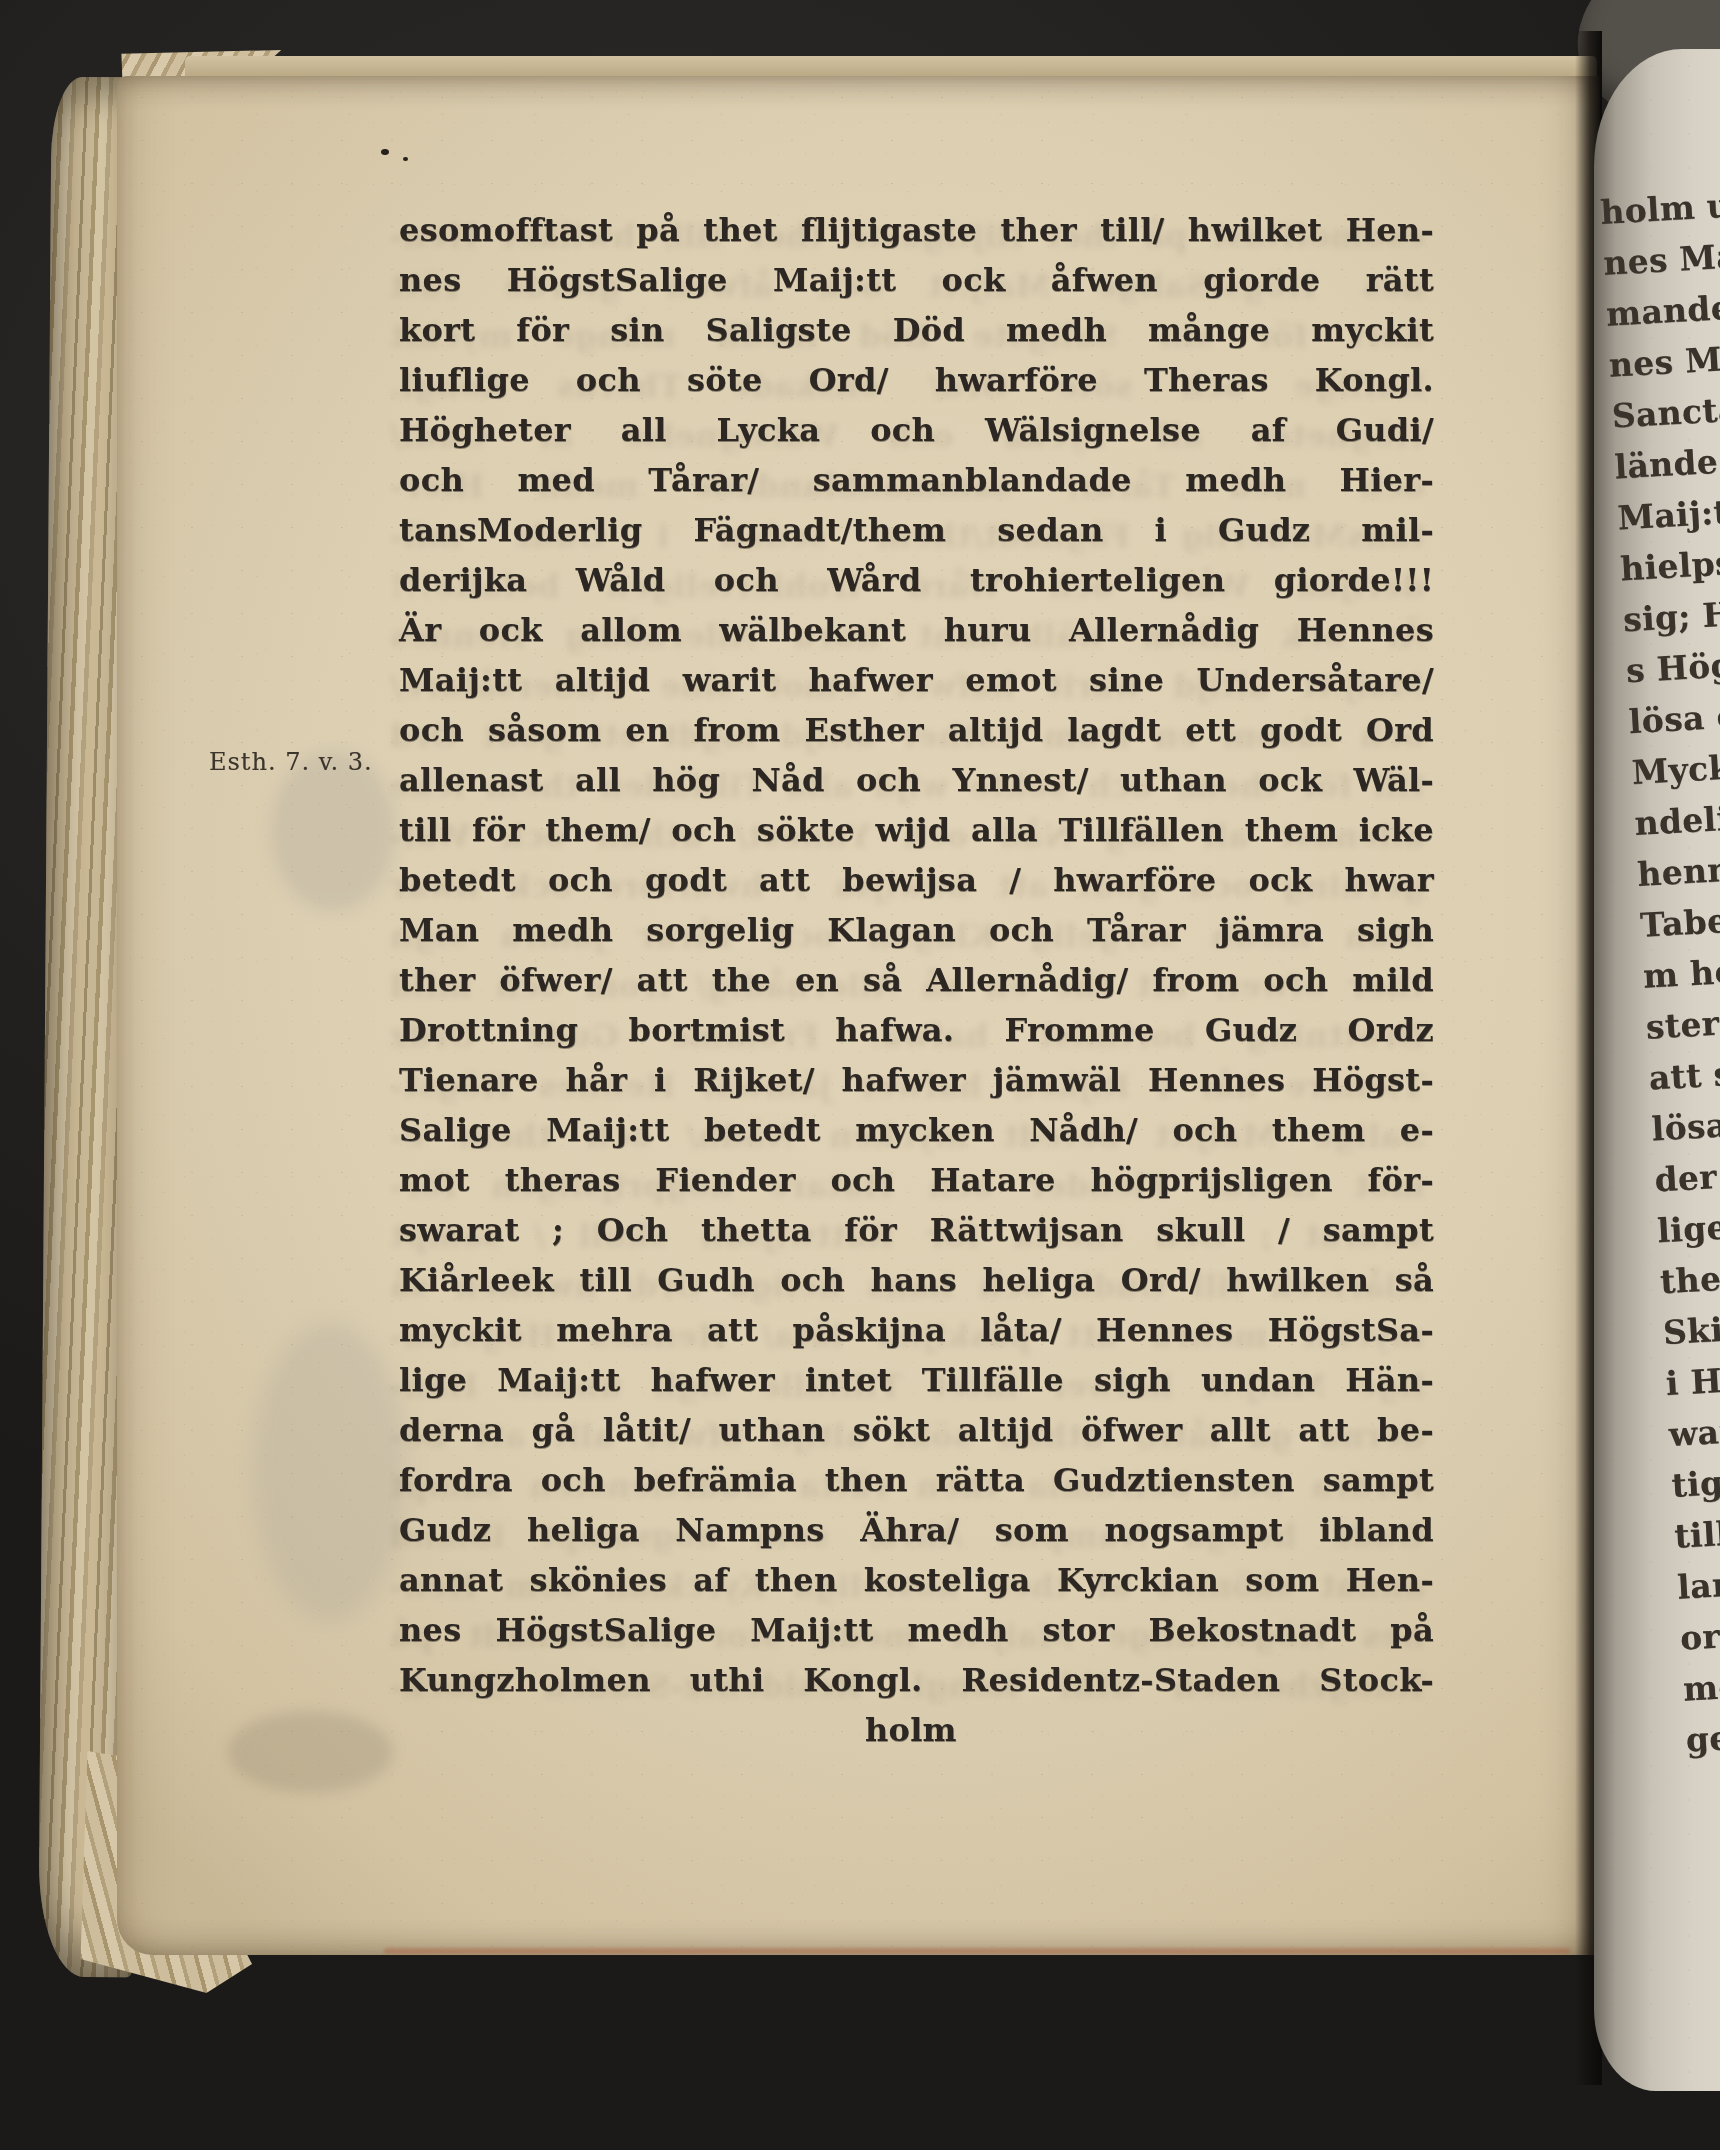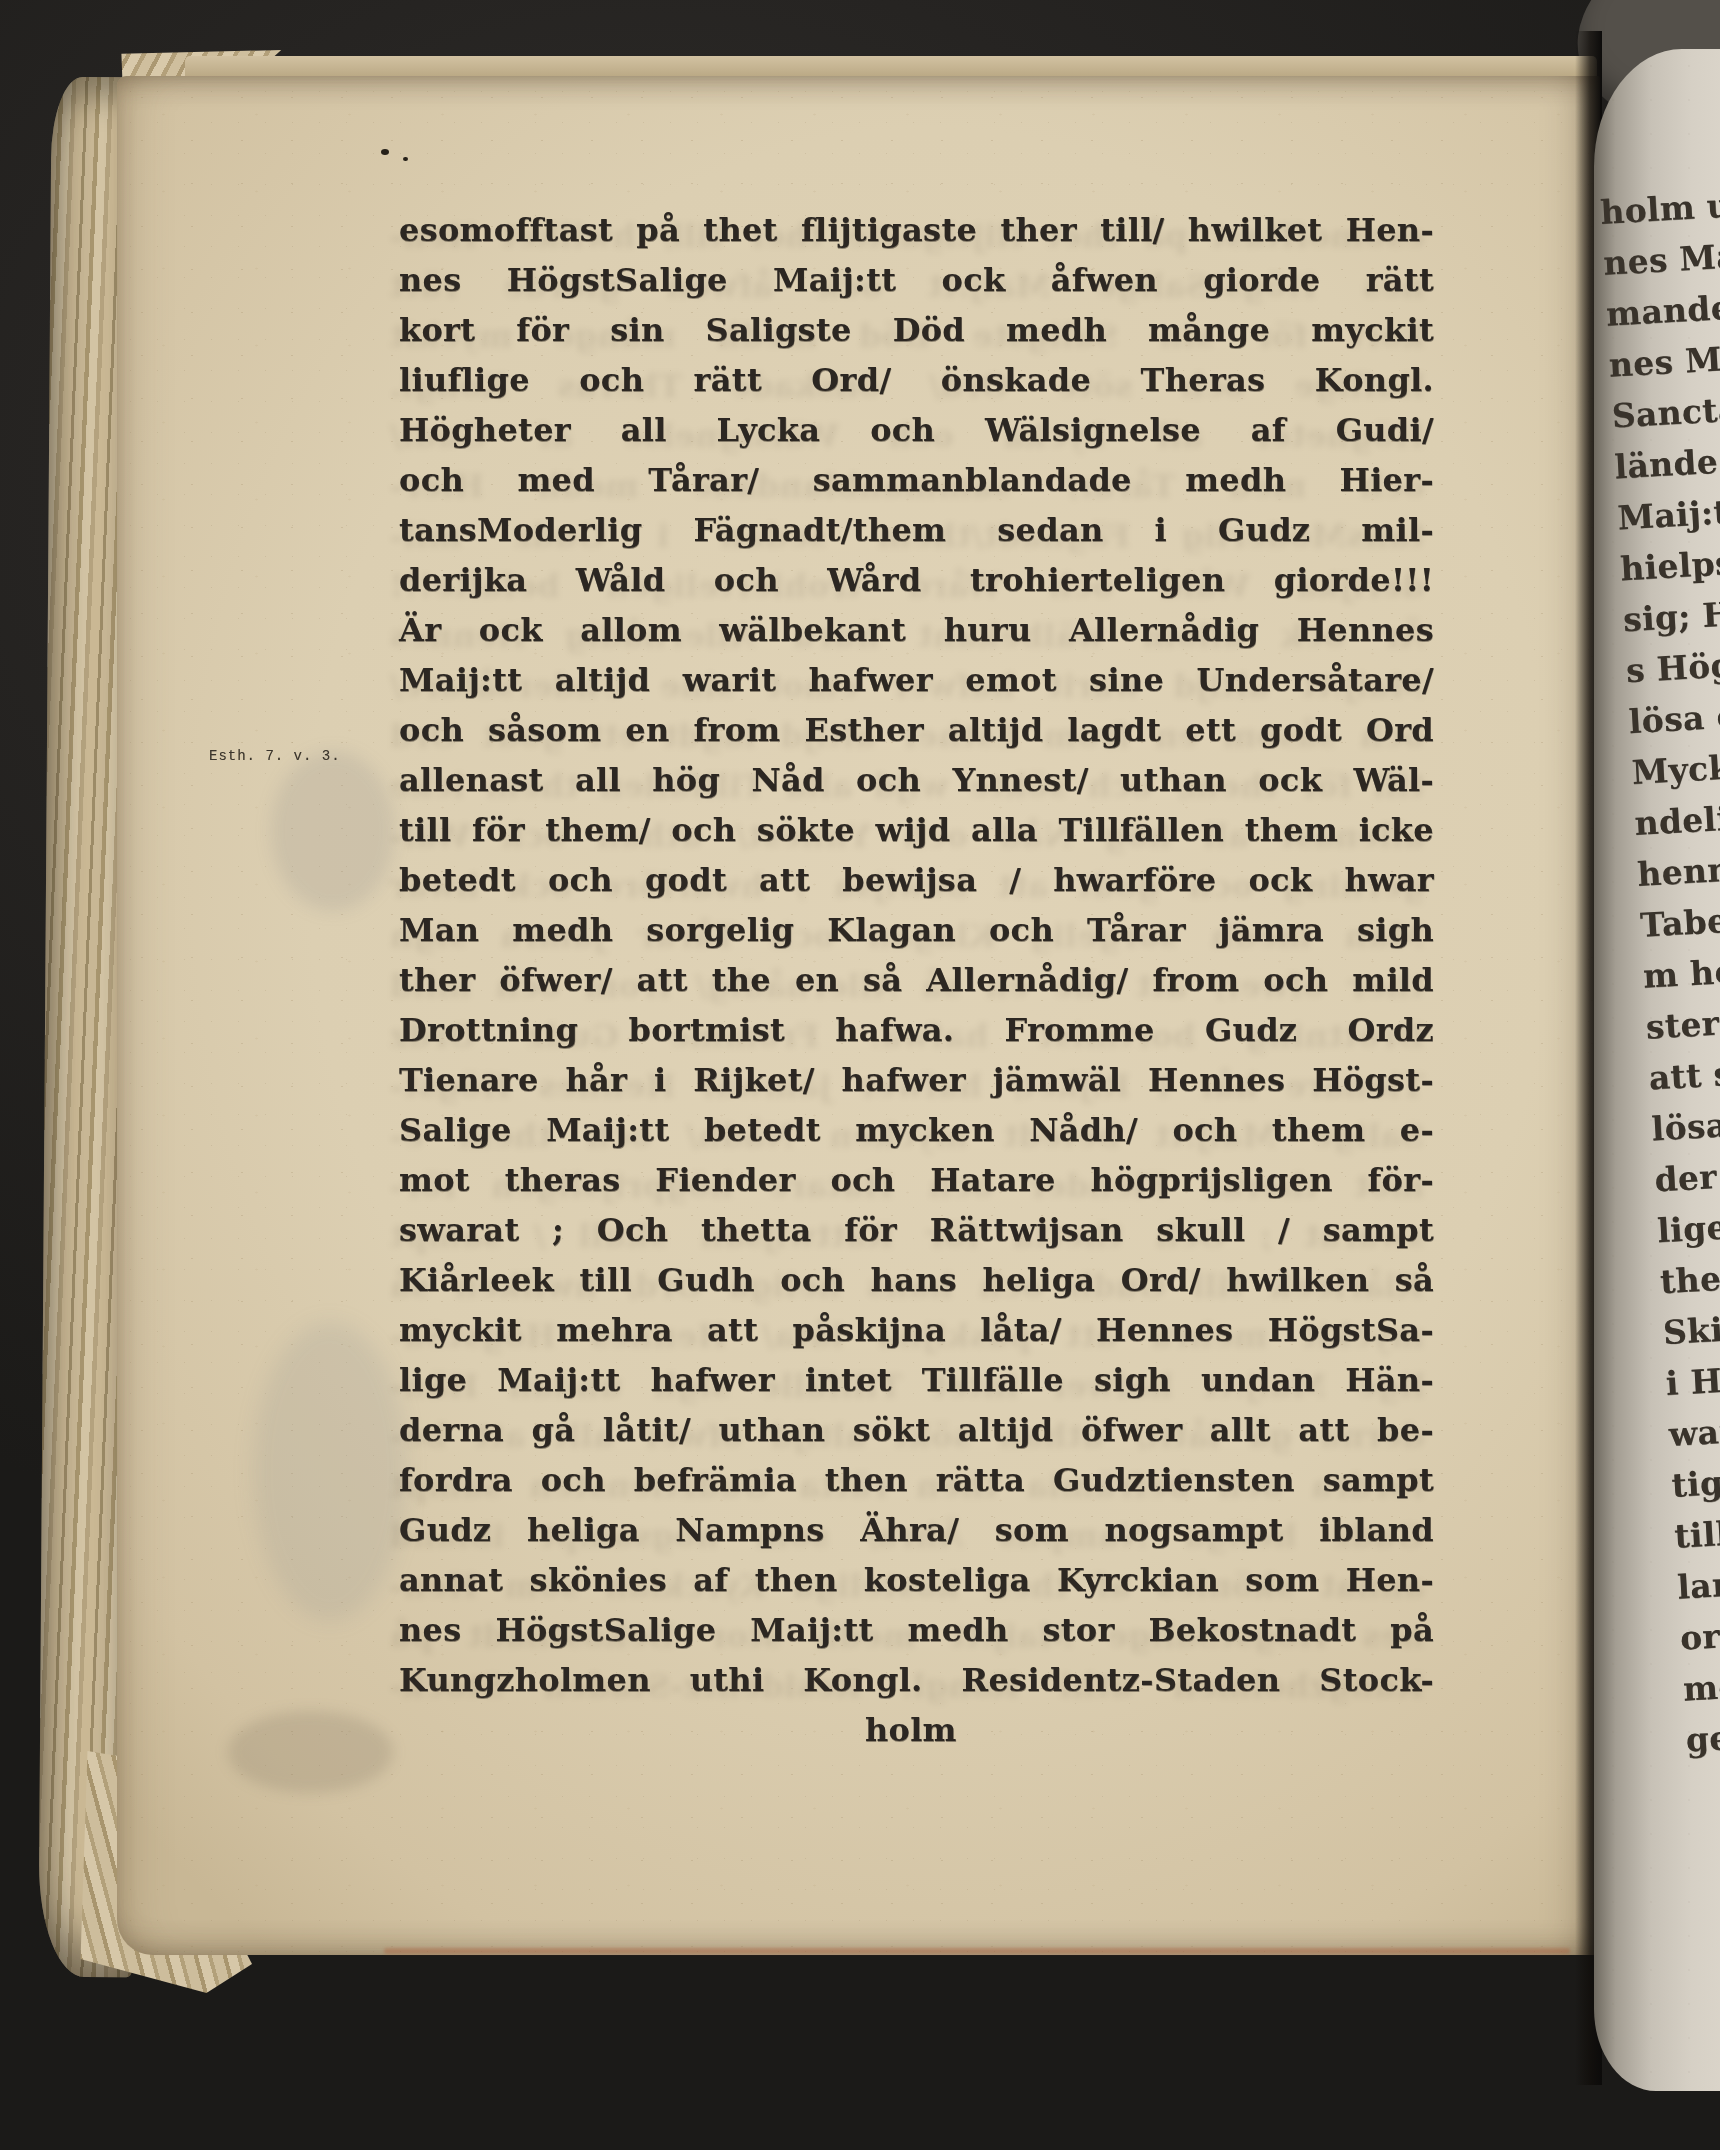--- a/index.html
+++ b/index.html
@@ -69,23 +69,22 @@
   }
   .text-line{height:50px;line-height:50px;text-align:justify;text-align-last:justify;white-space:nowrap;}
   .catchword-line{height:50px;line-height:50px;text-align:center;padding-right:11.3px;}
   .ghost-block{ 
     position:absolute;left:282px;top:135px;width:1035px;
     color:#5f5442;font-weight:bold;font-size:32px;letter-spacing:0.3px;
     transform:scaleX(-1) translateX(9.3px);filter:blur(3.1px);opacity:.12;pointer-events:none;
   }
   .margin-note{
     position:absolute;left:92px;top:672px;width:170px;
-    font-size:14px;color:#3b352c;letter-spacing:1px;white-space:nowrap;
+    font-size:24px;color:#3b352c;letter-spacing:1px;white-space:nowrap;
     text-shadow:0.2px 0.3px 0.3px rgba(50,42,32,.35);
-    font-family:Liberation Mono, monospace;
   }
 
   .smudge{position:absolute;border-radius:50%;pointer-events:none;}
   .s1{left:154px;top:675px;width:124px;height:160px;background:rgba(110,112,118,.14);filter:blur(8.2px);}
   .s2{left:136px;top:1246px;width:154px;height:299px;background:rgba(118,122,130,.13);filter:blur(10.3px);}
   .s3{left:111px;top:1635px;width:165px;height:82px;background:rgba(104,96,80,.18);filter:blur(6.2px);}
   .speck{position:absolute;background:#262119;border-radius:50%;}
   .k1{left:264px;top:73px;width:8.2px;height:6.2px;}
   .k2{left:286px;top:81px;width:4.6px;height:4.1px;}
 
@@ -166,21 +165,21 @@
         <div class="text-line">fordra och befrämia then rätta Gudztiensten sampt</div>
         <div class="text-line">Gudz heliga Nampns Ähra/ som nogsampt ibland</div>
         <div class="text-line">annat skönies af then kosteliga Kyrckian som Hen-</div>
         <div class="text-line">nes HögstSalige Maij:tt medh stor Bekostnadt på</div>
         <div class="text-line">Kungzholmen uthi Kongl. Residentz-Staden Stock-</div>
       </div>
     <div class="text-block" id="text-block">
         <div class="text-line">esomofftast på thet flijtigaste ther till/ hwilket Hen-</div>
         <div class="text-line">nes HögstSalige Maij:tt ock åfwen giorde rätt</div>
         <div class="text-line">kort för sin Saligste Död medh månge myckit</div>
-        <div class="text-line">liuflige och rätt Ord/ önskade Theras Kongl.</div>
+        <div class="text-line">liuflige och söte Ord/ hwarföre Theras Kongl.</div>
         <div class="text-line">Högheter all Lycka och Wälsignelse af Gudi/</div>
         <div class="text-line">och med Tårar/ sammanblandade medh Hier-</div>
         <div class="text-line">tansModerlig Fägnadt/them sedan i Gudz mil-</div>
         <div class="text-line">derijka Wåld och Wård trohierteligen giorde!!!</div>
         <div class="text-line">Är ock allom wälbekant huru Allernådig Hennes</div>
         <div class="text-line">Maij:tt altijd warit hafwer emot sine Undersåtare/</div>
         <div class="text-line">och såsom en from Esther altijd lagdt ett godt Ord</div>
         <div class="text-line">allenast all hög Nåd och Ynnest/ uthan ock Wäl-</div>
         <div class="text-line">till för them/ och sökte wijd alla Tillfällen them icke</div>
         <div class="text-line">betedt och godt att bewijsa / hwarföre ock hwar</div>

